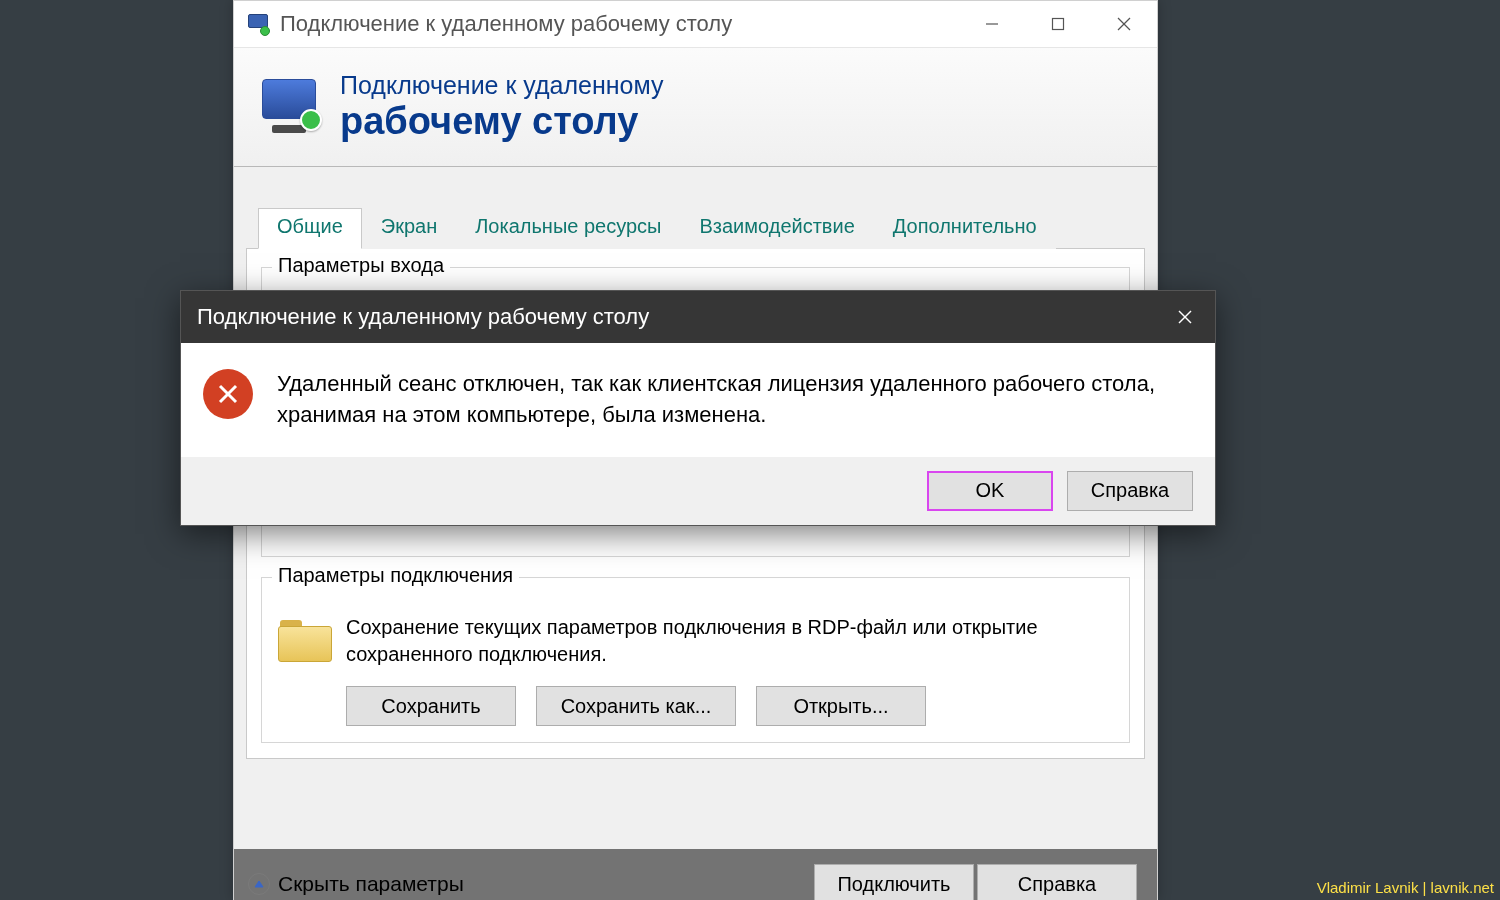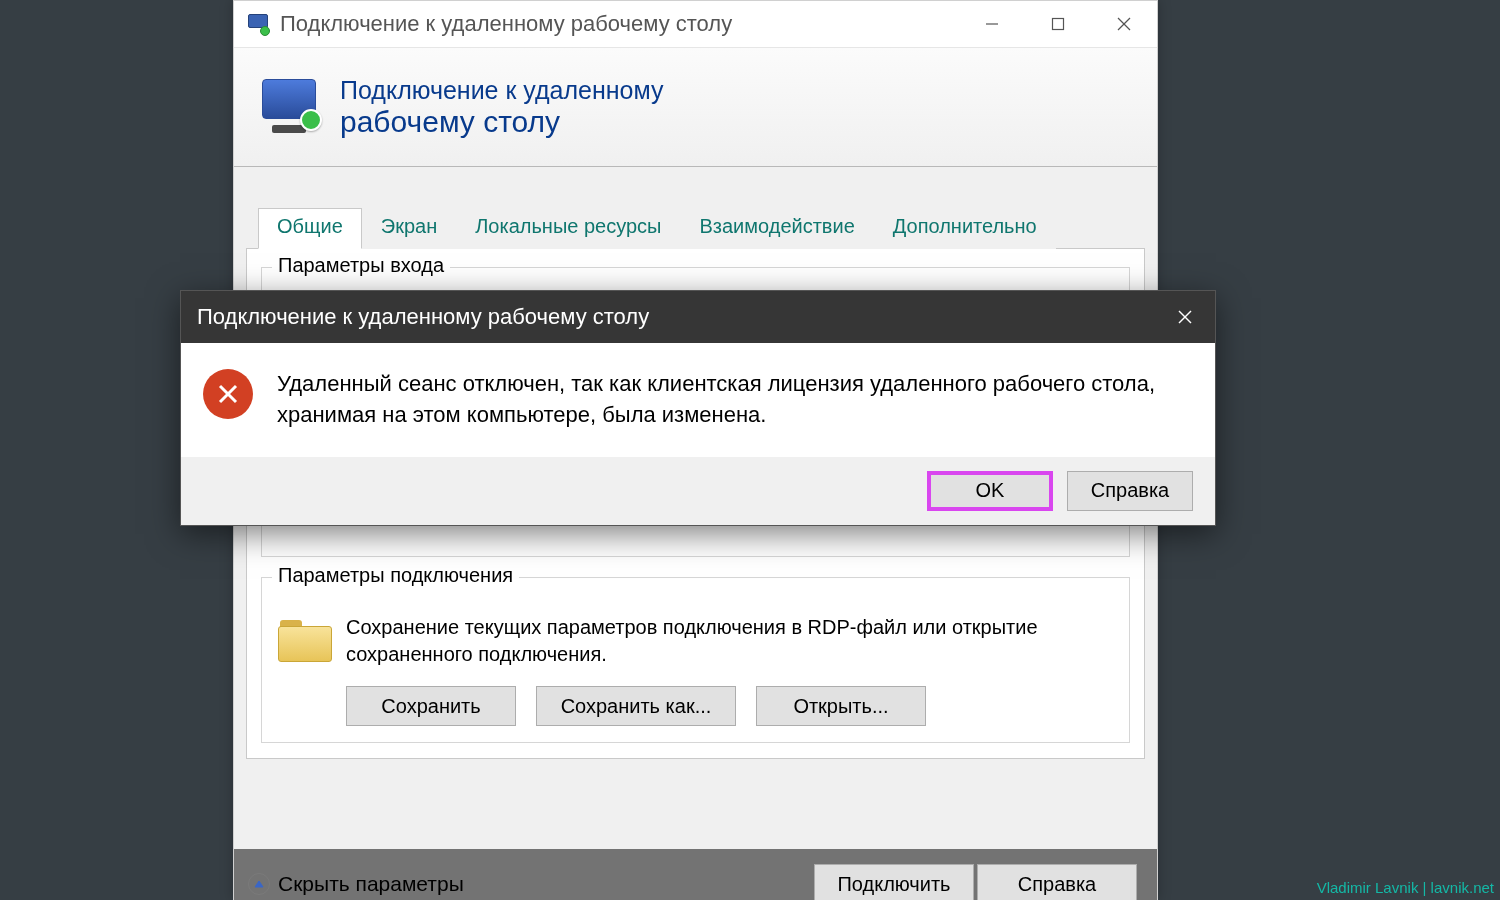--- a/index.html
+++ b/index.html
@@ -75,21 +75,21 @@
     position: absolute; bottom: 4px; left: 14px;
   }
   .banner-icon .dot {
     width: 22px; height: 22px; background: #3bbf4a;
     border: 2px solid #fff; border-radius: 50%;
     position: absolute; bottom: 6px; right: 4px;
     box-shadow: 0 1px 2px rgba(0,0,0,.3);
   }
   .banner-txt { color: #083a8c; }
   .banner-line1 { font-size: 25px; font-weight: 400; }
-  .banner-line2 { font-size: 30px; font-weight: 400; }
+  .banner-line2 { font-size: 38px; font-weight: 700; }
 
   .client {
     background: #f0f0f0;
     height: calc(100% - 46px - 100px);
     padding: 40px 12px 0 12px;
     position: relative;
   }
 
   
   .tabs { display: flex; border-bottom: 1px solid #c9c9c9; padding-left: 12px; }
@@ -201,26 +201,26 @@
     background: #d24023; flex-shrink: 0;
     display: flex; align-items: center; justify-content: center;
   }
   .err-icon svg { width: 24px; height: 24px; stroke: #fff; stroke-width: 3; fill: none; }
   .dlg-foot {
     background: #f0f0f0;
     padding: 14px 22px;
     display: flex; justify-content: flex-end; gap: 14px;
   }
   .dlg-foot .btn { min-width: 126px; }
-  .btn.default { border: 4px solid #d946ef; }
+  .btn.default { border: 2px solid #d946ef; }
 
   
   .watermark {
     position: absolute; right: 6px; bottom: 4px;
-    font-size: 15px; color: #14b8a6;
+    font-size: 15px; color: #fde047;
   }
 </style>
 </head>
 <body>
 
 <div class="win">
 
   <div class="titlebar">
     <span class="title-icon">
       <span class="mon"></span>

